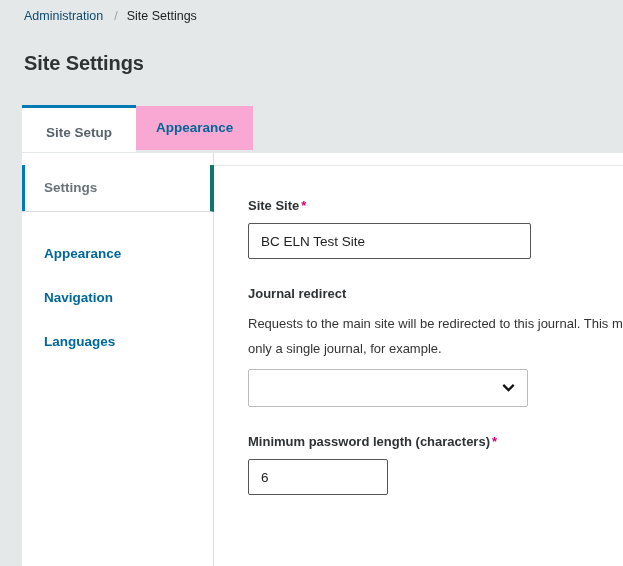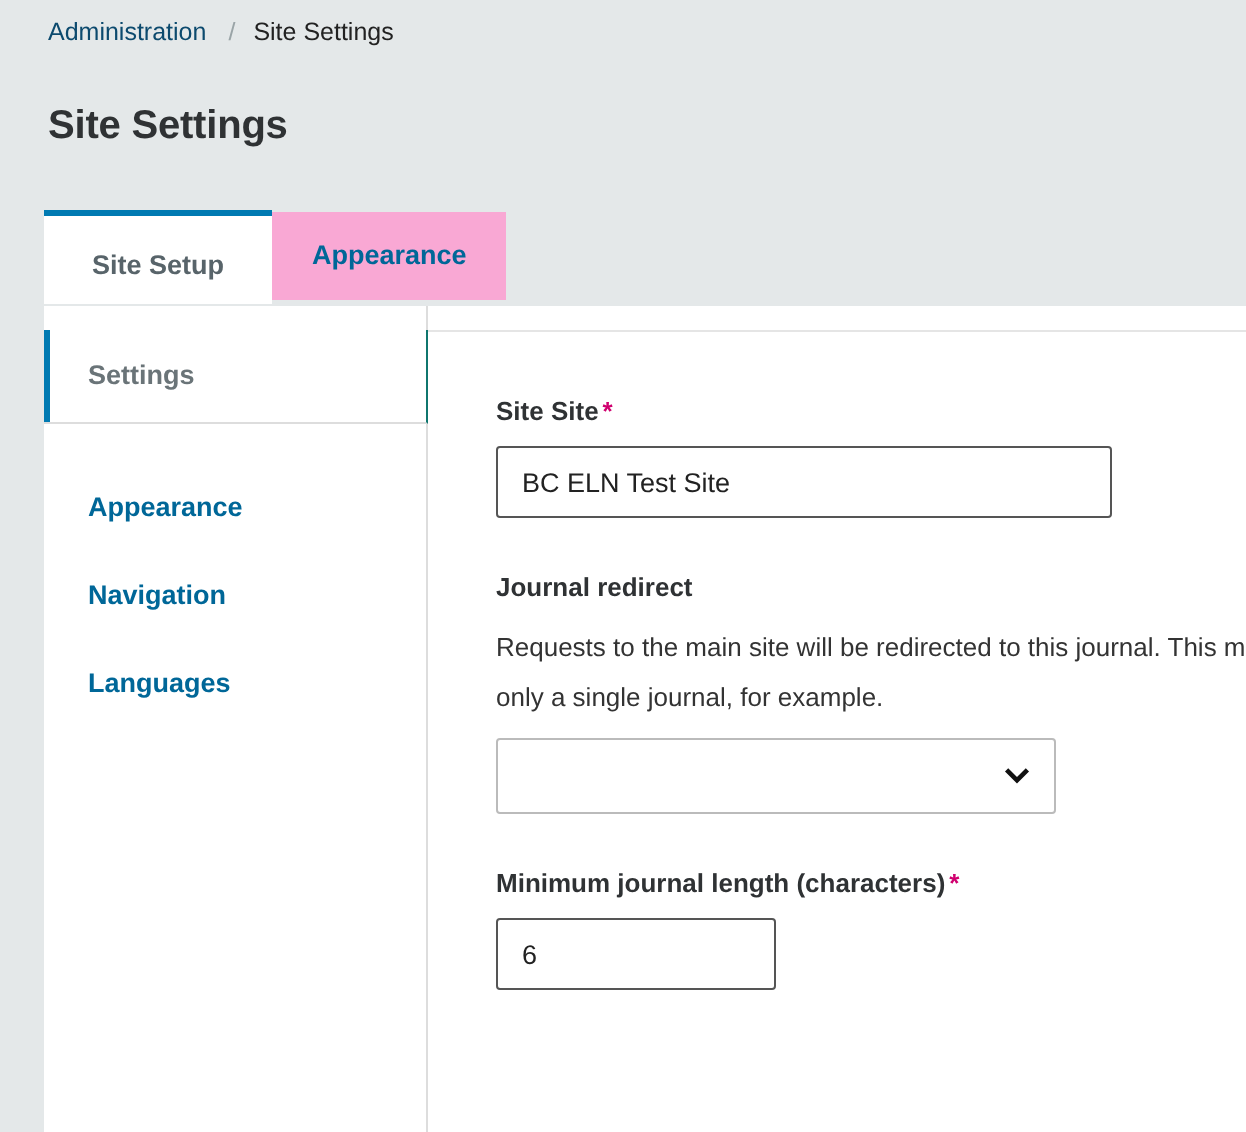--- a/index.html
+++ b/index.html
@@ -106,21 +106,21 @@
     font-size: 13.5px;
     font-weight: bold;
     color: #006798;
     cursor: pointer;
     line-height: 20px;
   }
   .subnav-item.active {
     color: #6a7478;
     background: #fff;
     border-bottom: 1px solid #ddd;
-    border-right: 1px solid #0f766e;
+    border-right: 4px solid #0f766e;
     margin-right: -1px;
     padding-top: 13px;
     padding-bottom: 13px;
   }
   .subnav-item.active::before {
     content: "";
     position: absolute;
     left: 0; top: 0; bottom: 0;
     width: 3px;
     background: #007ab2;
@@ -174,21 +174,21 @@
     height: 36px;
     border: 1px solid #555;
     border-radius: 2px;
     background: #fff;
     font-family: "Liberation Sans", sans-serif;
     font-size: 13.5px;
     color: #222;
     padding: 0 12px;
     outline: none;
   }
-  input.w-wide { width: 308px; }
+  input.w-wide { width: 283px; }
   input.w-narrow { width: 140px; }
 
   .select-box {
     position: relative;
     width: 280px;
     height: 38px;
     border: 1px solid #bbb;
     border-radius: 2px;
     background: #fff;
     cursor: pointer;
@@ -264,21 +264,21 @@
           <span class="chev">
             <svg width="13" height="9" viewBox="0 0 13 9" aria-hidden="true">
               <path d="M1.3 1.4 L6.5 6.6 L11.7 1.4" fill="none" stroke="#111" stroke-width="2.3" stroke-linecap="butt"></path>
             </svg>
           </span>
         </div>
       </div>
 
       <div class="field">
         <div class="field-label">
-          <span>Minimum journal length (characters)</span><span class="req">*</span>
+          <span>Minimum password length (characters)</span><span class="req">*</span>
         </div>
         <input class="text-input w-narrow" type="text" value="6" style="">
       </div>
 
     </div>
 
   </div>
 </div>
 
 </body></html>

